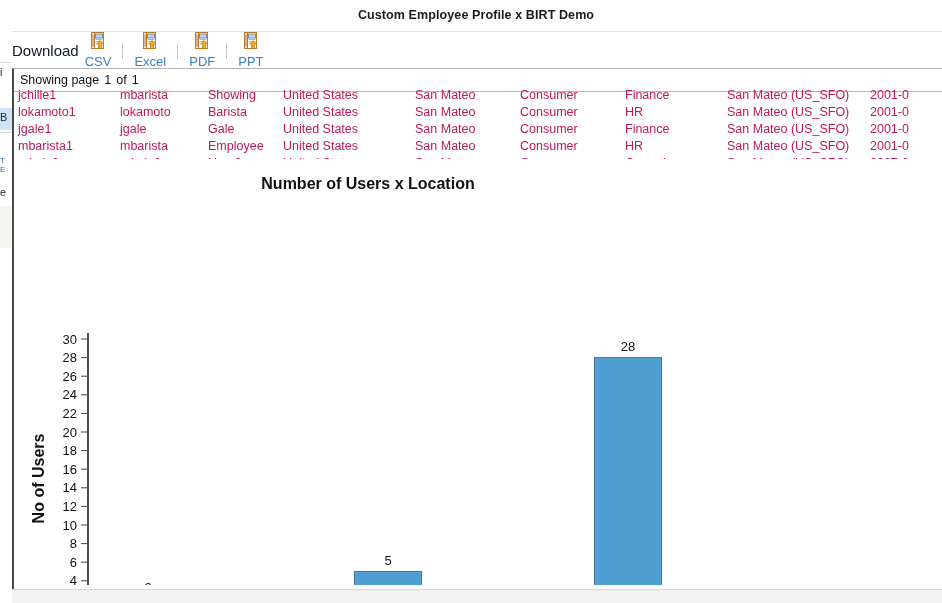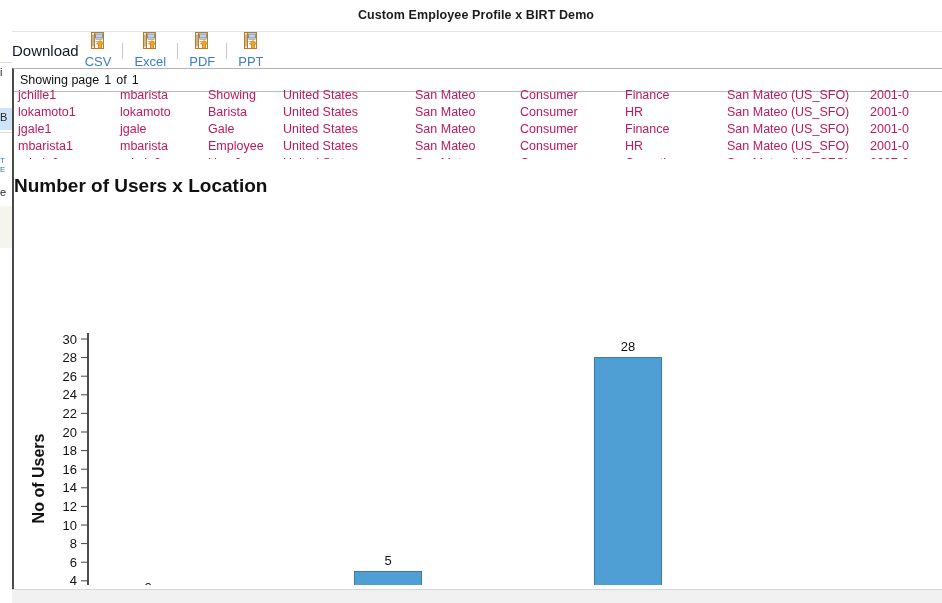--- a/index.html
+++ b/index.html
@@ -171,21 +171,22 @@
   .chartarea {
     position: relative;
     width: 928px;
     height: 426px;
     background: #ffffff;
   }
   .chart-title {
     position: absolute;
     top: 16px;
     left: 0; right: 0;
-    font-size: 19px;
+    text-align: center;
+    font-size: 16px;
     font-weight: bold;
     color: #111111;
     padding-right: 220px;
   }
   svg.plot { position: absolute; left: 0; top: 0; }
 
   .axis-line { stroke: #000000; stroke-width: 1.4; }
   .tick { stroke: #444444; stroke-width: 1; }
   .ticklabel {
     font-family: "Liberation Sans", sans-serif;

